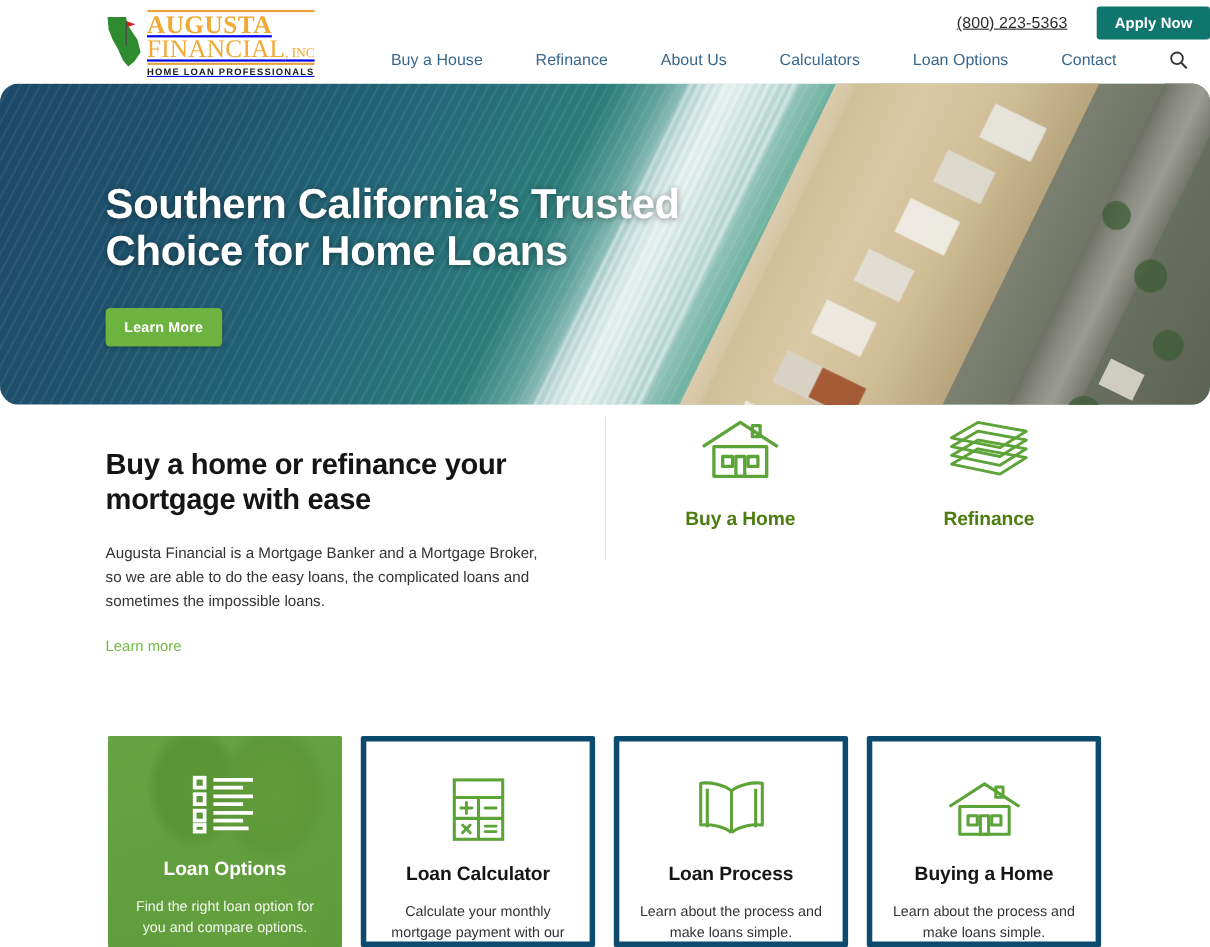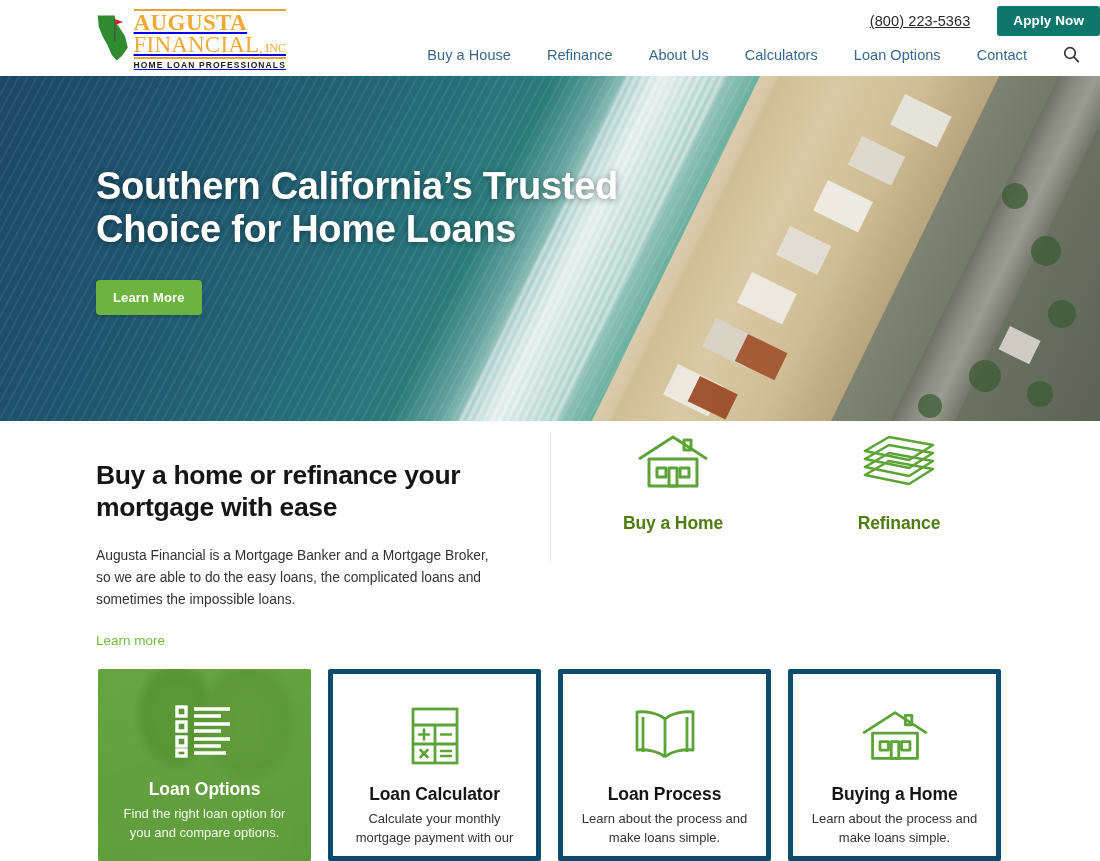--- a/index.html
+++ b/index.html
@@ -50,36 +50,37 @@
   .apply-btn {
     background: #0f766e; color: #ffffff;
     font-size: 13.5px; font-weight: 700;
     padding: 7px 16px 8px; border-radius: 3px;
     border: none; cursor: pointer; white-space: nowrap;
     letter-spacing: 0.1px;
     margin-left: 27px;
   }
   .nav {
     position: absolute; right: 6px; top: 46px;
-    display: flex; align-items: center; gap: 0;
+    display: flex; align-items: center; gap: 12px;
   }
   .nav a {
     font-size: 14.5px; color: #38678E;
     text-decoration: none; padding: 0 18px;
     white-space: nowrap; letter-spacing: 0.05px;
   }
   .search-icon-btn {
     padding: 0 14px 0 18px; display: flex; align-items: center;
     background: none; border: none; cursor: pointer;
   }
 
   
   .hero {
-    position: relative; width: 1100px; height: 345px;
+    position: relative; width: 1100px; height: 292px;
     overflow: hidden;
+    border-radius: 17px;
   }
   .hero-photo { position: absolute; inset: 0; }
   .hero-ocean {
     position: absolute; inset: 0;
     background:
       linear-gradient(115deg,
         #1d4a6b 0%, #1f5570 16%, #256a7b 32%,
         #2f8680 48%, #3f9a84 60%, #50a983 70%, #5fb184 80%, #6fba8a 100%);
   }
   
@@ -193,21 +194,21 @@
   }
   .card-icon-wrap {
     height: 110px; display: flex; align-items: center; justify-content: center;
     padding-top: 14px;
   }
   .card-title {
     font-size: 17.5px; font-weight: 700; color: #151515;
     letter-spacing: -0.1px;
   }
   .card-desc {
-    margin-top: 4px; font-size: 13px; color: #333333;
+    margin-top: 14px; font-size: 13px; color: #333333;
     line-height: 1.48; padding: 0 14px;
   }
   
   .card.featured {
     border: none;
     color: #ffffff;
   }
   .card.featured .photo-bg {
     position: absolute; inset: 0;
     background:

